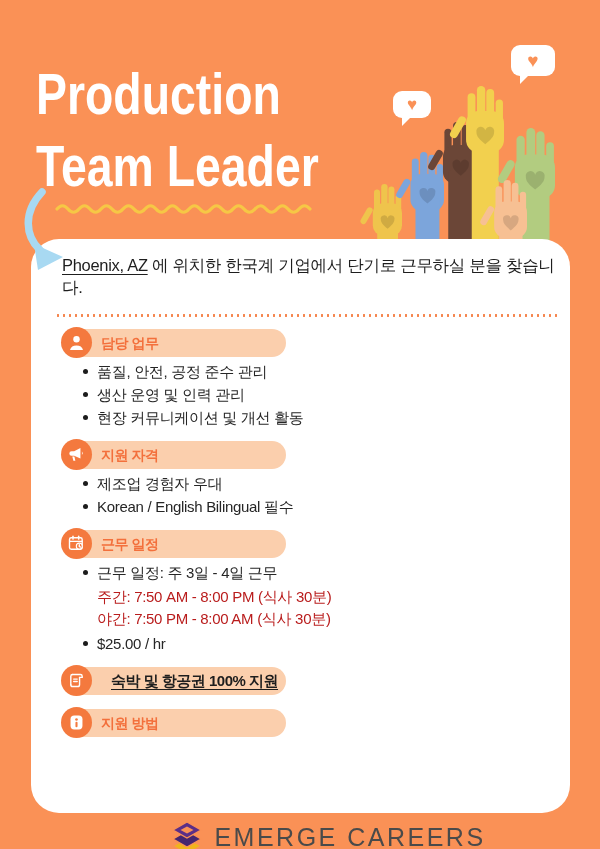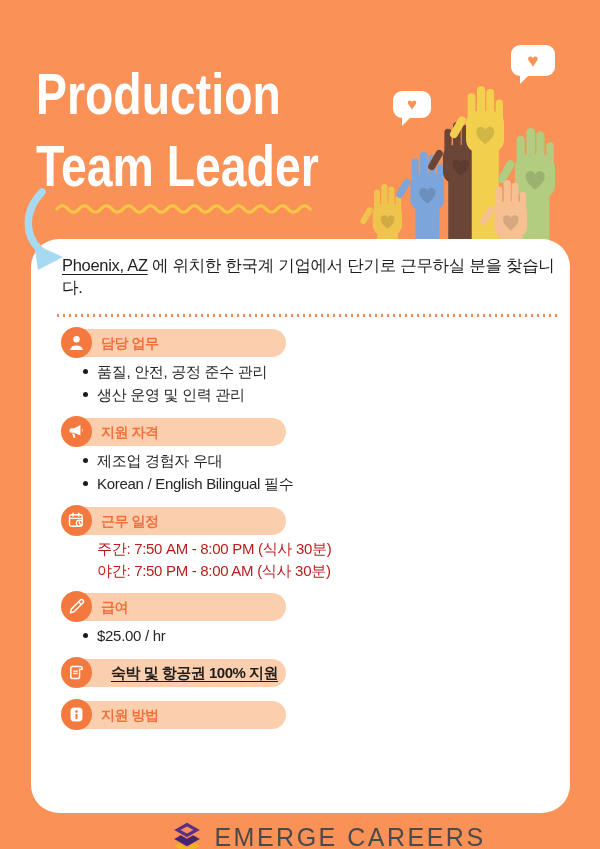--- a/index.html
+++ b/index.html
@@ -146,20 +146,21 @@
         <svg viewBox="0 0 24 24">
             <circle cx="12" cy="8.3" r="3.7" fill="#fff"></circle>
             <path d="M4.6 20.6 a7.6 6.6 0 0 1 14.8 0 z" fill="#fff"></path>
           </svg>
       </span>
       <span class="ptitle">담당 업무</span>
     </div>
     <ul class="blist">
       <li>품질, 안전, 공정 준수 관리</li>
       <li>생산 운영 및 인력 관리</li>
+      <li>현장 커뮤니케이션 및 개선 활동</li>
     </ul>
 
     <div class="pill">
       <span class="badge">
         <svg viewBox="0 0 24 24" fill="#fff">
           <path d="M16.5 4.5 v12 l-7.2 -3.1 H6.4 A2.6 2.6 0 0 1 3.8 10.8 2.6 2.6 0 0 1 6.4 8.2 h2.9 z"></path>
           <path d="M7.2 14.2 l1.2 5 h2.3 l-1.1 -4.8 z"></path>
           <path d="M18.2 8.3 a3.2 3.2 0 0 1 0 4.4 z"></path>
         </svg>
       </span>
@@ -177,35 +178,27 @@
           <line x1="4.3" y1="9.6" x2="18.2" y2="9.6"></line>
           <line x1="8" y1="3.6" x2="8" y2="7"></line>
           <line x1="14.5" y1="3.6" x2="14.5" y2="7"></line>
           <circle cx="15.2" cy="15" r="3.4" fill="#F4793E" stroke="#fff" stroke-width="1.3"></circle>
           <path d="M15.2 13.4 v1.8 l1.3 .9"></path>
         </svg>
       </span>
       <span class="ptitle">근무 일정</span>
     </div>
     <ul class="blist">
+      <li>근무 일정: 주 3일 - 4일 근무</li>
     </ul>
     <div class="sublines">
       <div>주간: 7:50 AM - 8:00 PM (식사 30분)</div>
       <div>야간: 7:50 PM - 8:00 AM (식사 30분)</div>
     </div>
 
-    <div class="pill">
-      <span class="badge">
-        <svg viewBox="0 0 24 24" fill="none" stroke="#fff" stroke-width="1.7" stroke-linejoin="round">
-          <path d="M5 19.2 l1 -4.2 L16.4 4.6 a1.9 1.9 0 0 1 2.7 0 l.4 .4 a1.9 1.9 0 0 1 0 2.7 L9.1 18.1 z"></path>
-          <path d="M14.4 6.6 l3 3"></path>
-        </svg>
-      </span>
-      <span class="ptitle">급여</span>
-    </div>
     <ul class="blist">
       <li>$25.00 / hr</li>
     </ul>
 
     <div class="pill dark">
       <span class="badge">
         <svg viewBox="0 0 24 24" fill="none" stroke="#fff" stroke-width="1.6" stroke-linecap="round">
           <path d="M7.5 5.2 h9 a2 2 0 0 1 2 2 v1.2 h-3"></path>
           <path d="M7.5 5.2 a2 2 0 0 0 -2 2 v9.6"></path>
           <path d="M15.5 8.4 v8.4 a2.1 2.1 0 0 1 -2.1 2.1 H7.6 a2.1 2.1 0 0 1 -2.1 -2.1"></path>

